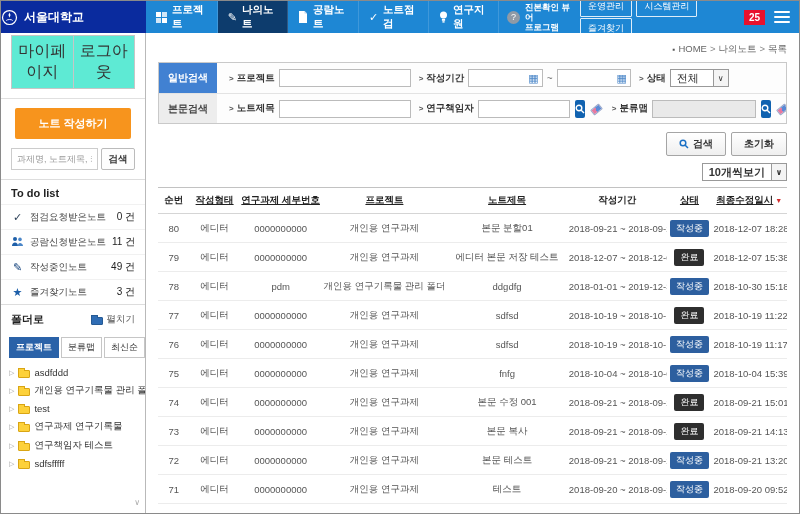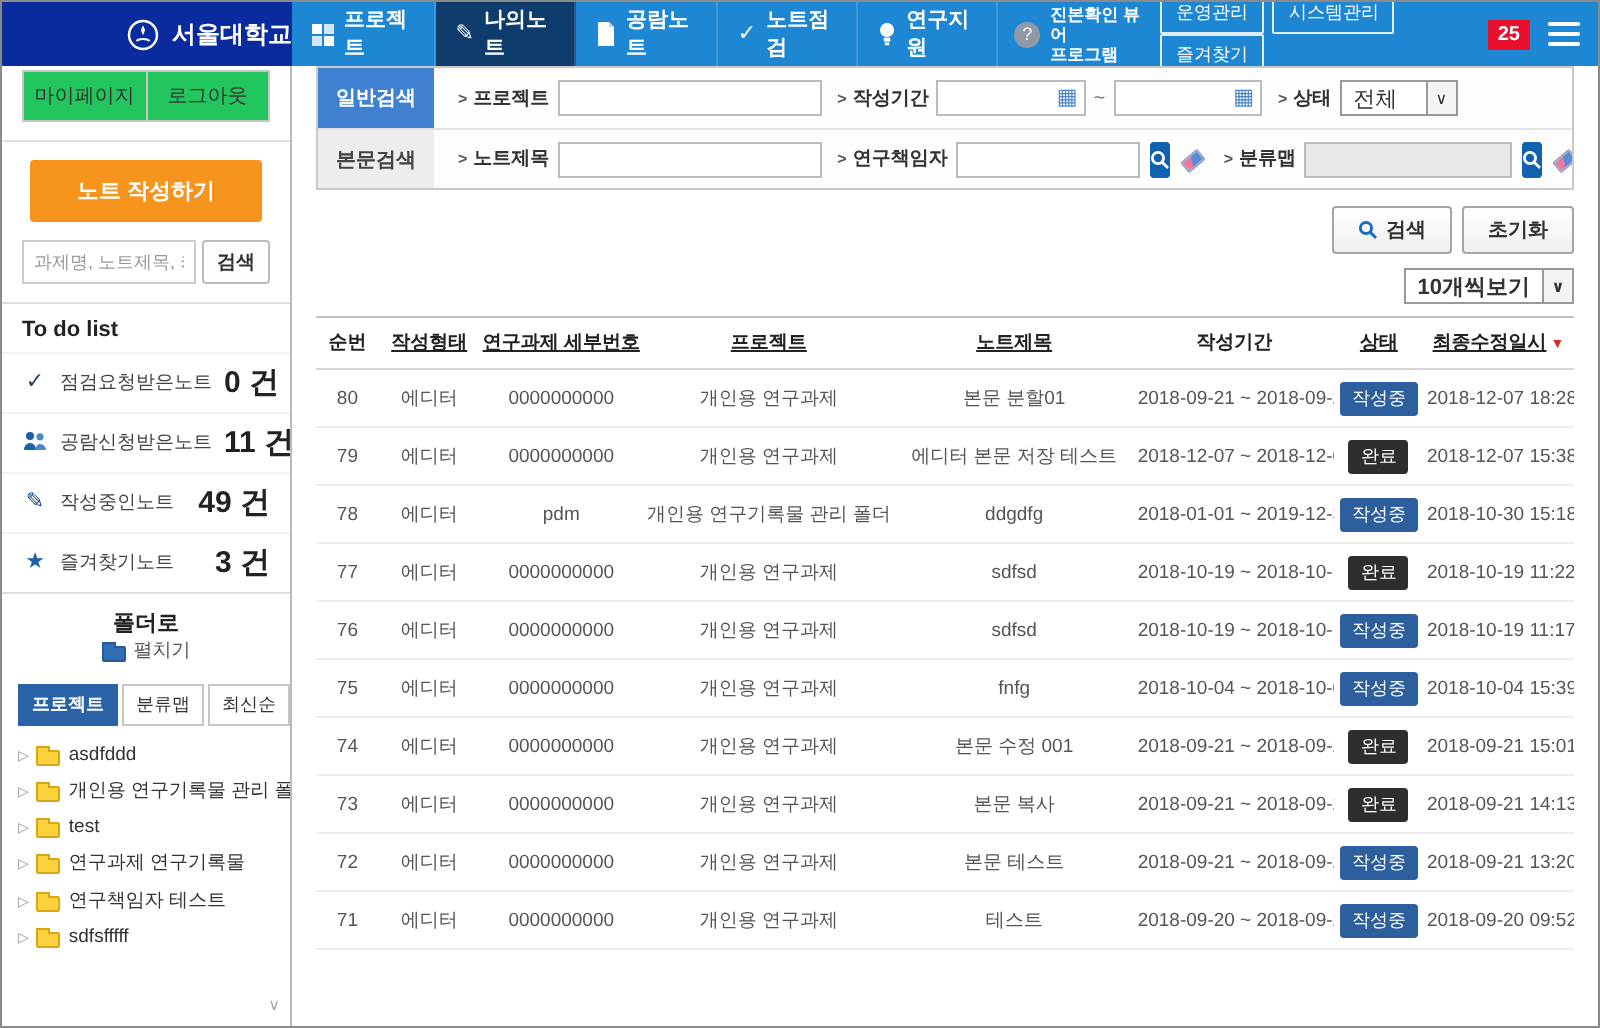--- a/index.html
+++ b/index.html
@@ -2,21 +2,21 @@
 <html style="--header-blue: #1e87d4; --logo-navy: #0a2b9e; --nav-active: #0d3c6d; --accent-orange: #f7941d; --status-writing: #2d5f9f; --status-done: #2e2e2e; --alert-red: #e8112d; --folder-yellow: #fdd13a; --pagination-active: #4a86c8;"><head>
 <meta charset="utf-8">
 <style>
   * { box-sizing: border-box; margin: 0; padding: 0; }
   html,body { background:#fff; }
   body { width:800px; height:514px; font-family:"Liberation Sans","DejaVu Sans",sans-serif; }
   .page { width:800px; height:514px; border:1px solid #8a8a8a; display:flex; flex-direction:column; overflow:hidden; background:#fff; }
 
   
   .topbar { flex:0 0 32px; height:32px; display:flex; align-items:stretch; background:var(--header-blue,#1e87d4); color:#fff; }
-  .logo { flex:0 0 145px; background:var(--logo-navy,#0a2b9e); display:flex; align-items:center; justify-content:flex-end; gap:6px; font-weight:bold; font-size:12px; cursor:pointer; }
+  .logo { flex:0 0 145px; background:var(--logo-navy,#0a2b9e); display:flex; align-items:center; justify-content:flex-start; gap:6px; font-weight:bold; font-size:12px; cursor:pointer; }
   .mainnav { display:flex; }
   .nav-item { display:flex; align-items:center; gap:5px; padding:0 10px; font-size:10.5px; font-weight:bold; cursor:pointer; border-right:1px solid rgba(255,255,255,.15); }
   .nav-item.active { background:var(--nav-active,#0d3c6d); }
   .icw { display:inline-flex; align-items:center; }
   .ng { font-size:11px; line-height:1; }
   .viewer { display:flex; align-items:center; gap:5px; padding:0 8px; cursor:pointer; }
   .qicon { width:13px; height:13px; border-radius:50%; background:#8f9aa6; color:#fff; font-size:9px; display:flex; align-items:center; justify-content:center; flex:0 0 13px; }
   .viewer-text { display:flex; flex-direction:column; font-size:8.5px; line-height:1.2; font-weight:bold; }
   .top-right { margin-left:auto; display:flex; align-items:center; gap:5px; padding-right:9px; }
   .top-btn { background:transparent; border:1px solid rgba(255,255,255,.85); color:#fff; font-size:9px; padding:3px 7px; border-radius:1px; cursor:pointer; font-family:inherit; white-space:nowrap; }
@@ -28,35 +28,35 @@
   .body { flex:1; display:flex; min-height:0; }
   .sidebar { flex:0 0 145px; width:145px; border-right:1px solid #b9b9b9; position:relative; background:#fff; overflow:hidden; }
   .main { flex:1; min-width:0; display:flex; flex-direction:column; overflow:hidden; }
 
   
   .profile { padding:9px 10px 4px; }
   .p-row { display:flex; font-size:10px; margin-bottom:5px; }
   .p-label { flex:0 0 58px; font-weight:bold; color:#333; }
   .p-value { color:#666; white-space:nowrap; }
   .half-btns { display:flex; margin:2px 10px 9px; border:1px solid #c6c6c6; }
-  .half-btns button { flex:1; background:#22c55e; border:none; border-left:1px solid #c6c6c6; padding:5px 0; font-size:10px; color:#333; cursor:pointer; font-family:inherit; }
+  .half-btns button { flex:1; background:#5eead4; border:none; border-left:1px solid #c6c6c6; padding:5px 0; font-size:16px; color:#333; cursor:pointer; font-family:inherit; }
   .half-btns button:first-child { border-left:none; }
   .write-wrap { border-top:1px solid #e0e0e0; padding:9px 14px; }
   .write-btn { display:block; width:100%; background:var(--accent-orange,#f7941d); color:#fff; border:none; font-weight:bold; font-size:11px; padding:8px 0; border-radius:2px; cursor:pointer; font-family:inherit; }
   .side-search { display:flex; margin:0 10px 9px; }
   .side-search input { flex:1; min-width:0; border:1px solid #ccc; height:22px; padding:0 5px; font-size:9px; font-family:inherit; color:#333; }
   .side-search input::placeholder { color:#999; }
   .side-search button { width:34px; border:1px solid #bbb; margin-left:3px; background:#fdfdfd; font-size:9.5px; font-weight:bold; color:#333; cursor:pointer; font-family:inherit; border-radius:2px; }
   .todo { border-top:1px solid #ddd; }
   .todo-title { padding:7px 10px 5px; font-size:11px; font-weight:bold; color:#222; }
   .todo-item { display:flex; align-items:center; gap:6px; padding:5px 10px; border-top:1px solid #f1f1f1; cursor:pointer; }
   .todo-item .lbl { flex:1; font-size:9.5px; color:#444; white-space:nowrap; }
-  .todo-item .cnt { font-size:15px; font-weight:bold; color:#222; white-space:nowrap; }
+  .todo-item .cnt { font-size:10px; font-weight:normal; color:#222; white-space:nowrap; }
   .td-g { font-size:11px; width:13px; text-align:center; line-height:1; }
-  .folder-head { border-top:1px solid #ddd; display:flex; align-items:center; padding:7px 10px 5px;flex-direction:column; }
+  .folder-head { border-top:1px solid #ddd; display:flex; align-items:center; padding:7px 10px 5px; }
   .folder-head .ttl { font-size:11px; font-weight:bold; flex:1; color:#222; }
   .expand { display:flex; align-items:center; gap:4px; font-size:9.5px; color:#555; cursor:pointer; }
   .tabs { display:flex; align-items:center; gap:2px; margin:5px 8px 4px; }
   .tab { border:1px solid #c6c6c6; background:#fff; font-size:9px; padding:3px 6px; color:#333; cursor:pointer; white-space:nowrap; }
   .tab.active { background:#2a62a8; border-color:#2a62a8; color:#fff; font-weight:bold; }
   .folders { padding:2px 0 0 8px; }
   .f-item { display:flex; align-items:center; gap:4px; padding:3px 0; font-size:9.5px; color:#333; white-space:nowrap; overflow:hidden; cursor:pointer; }
   .tri { color:#999; font-size:7px; flex:0 0 auto; }
   .fold { position:relative; width:12px; height:8px; flex:0 0 12px; background:var(--folder-yellow,#fdd13a); border:1px solid #d9a514; border-radius:1px; margin-top:2px; }
   .fold:before { content:""; position:absolute; top:-3px; left:-1px; width:5px; height:2px; background:var(--folder-yellow,#fdd13a); border:1px solid #d9a514; border-bottom:none; }
@@ -275,20 +275,21 @@
             <span class="fold"></span>
             <span class="fname">sdfsfffff</span>
           </div>
           <div class="f-item"></div>
         </div>
       <span class="scroll-down">∨</span>
     </aside>
 
     <main class="main">
 
+      <div class="breadcrumb" id="breadcrumb"><span class="bc-bullet">▪</span><span>HOME</span><span class="bc-sep">&gt;</span><span>나의노트</span><span class="bc-sep">&gt;</span><span>목록</span></div>
 
       <div class="sp">
         <div class="sp-row">
           <div class="sp-tab active">일반검색</div>
           <div class="sp-fields">
             <span class="f-label">
                 <span class="f-arr">&gt;</span>
                 <span>프로젝트</span>
               </span>
             <input class="txt w132" style="">

